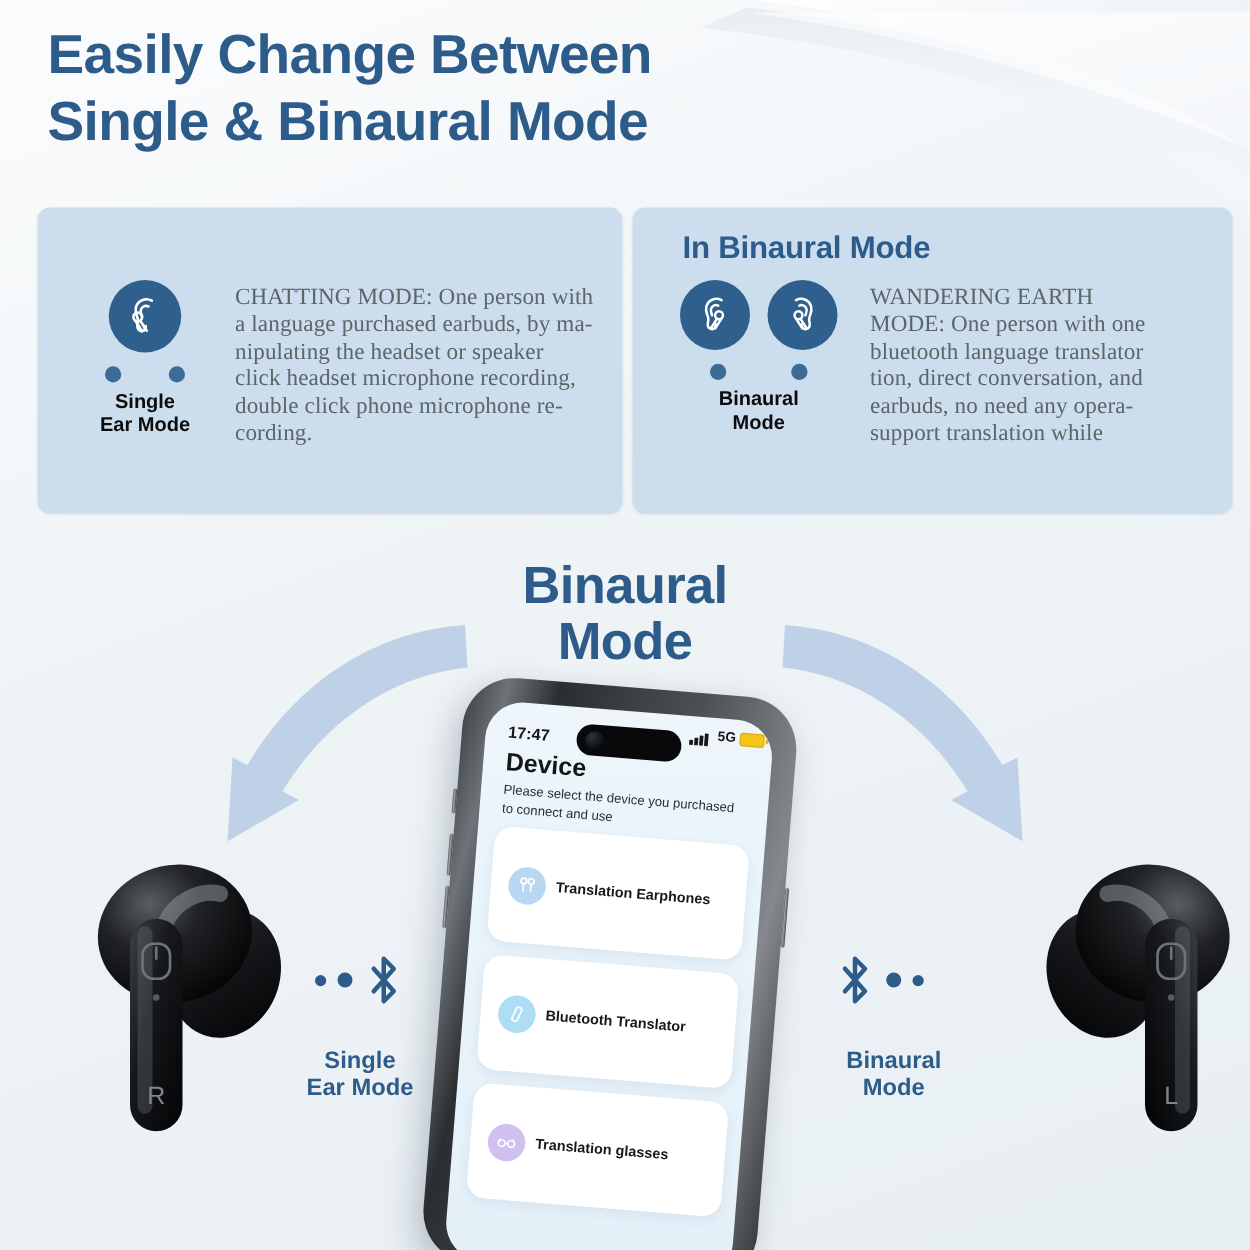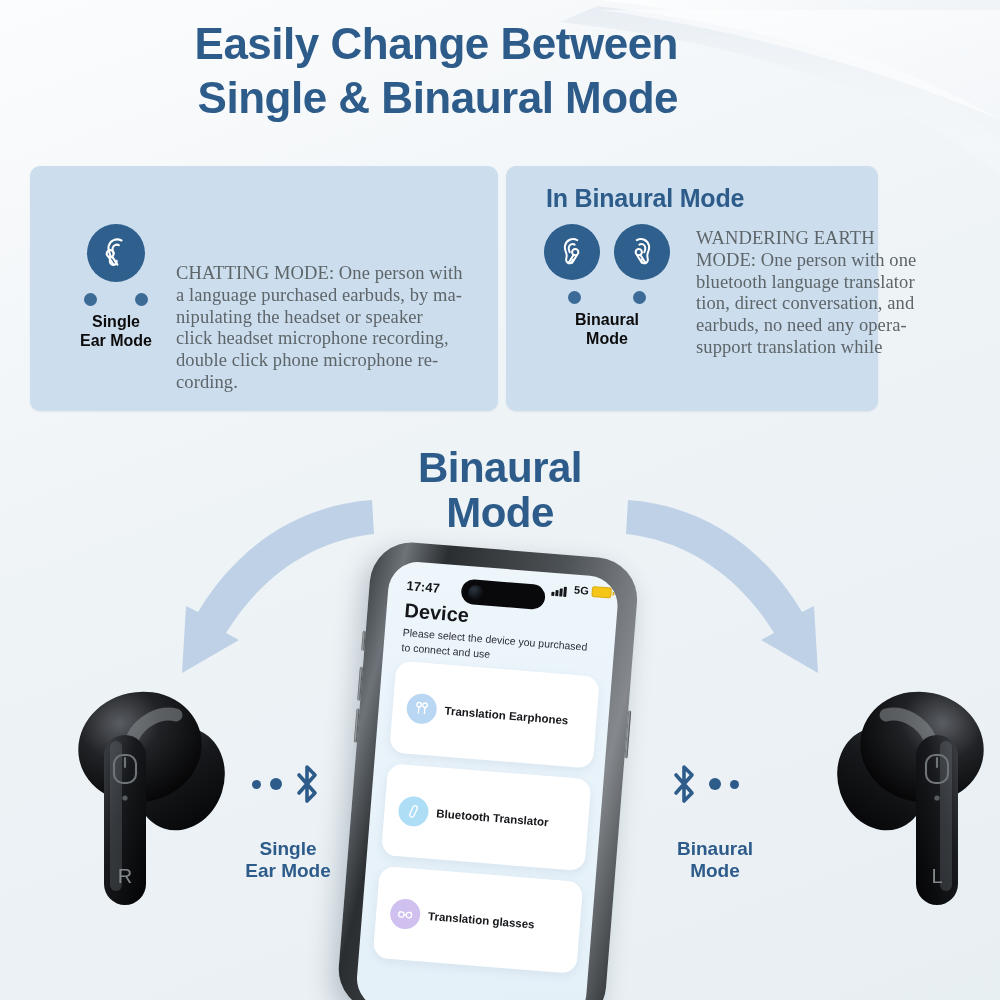--- a/index.html
+++ b/index.html
@@ -10,27 +10,27 @@
   }
   #root{position:relative;width:1000px;height:1000px;overflow:hidden;
         background:linear-gradient(160deg,#fbfcfd 0%,#eef3f6 45%,#e8eff3 100%);}
 
   .bg-svg{position:absolute;inset:0;width:1000px;height:1000px;}
 
   
   .title{position:absolute;left:38px;top:17px;width:640px;
          color:#2e5c8a;font-weight:700;font-size:44px;line-height:1.22;
          letter-spacing:-0.5px;font-family:"Liberation Sans",sans-serif;}
-  .title .ln{display:block;text-align:right;}
+  .title .ln{display:block;}
 
   
   .card{position:absolute;top:166px;height:245px;background:#ccdded;
         border-radius:10px;box-shadow:0 1px 2px rgba(80,110,140,.10);}
   .card.left{left:30px;width:468px;}
-  .card.right{left:506px;width:372px;}
+  .card.right{left:506px;width:480px;}
   .card-title{position:absolute;left:0;top:18px;width:100%;text-align:left;
               color:#2e5c8a;font-size:25px;font-weight:700;letter-spacing:-0.2px;}
   .card.left .card-title{padding-left:40px;box-sizing:border-box;}
   .card.right .card-title{padding-left:40px;box-sizing:border-box;}
 
   .iconcol{position:absolute;top:58px;display:flex;flex-direction:column;align-items:center;}
   .card.left .iconcol{left:22px;width:128px;}
   .card.right .iconcol{left:16px;width:170px;}
 
   .circ-row{display:flex;gap:14px;justify-content:center;}
@@ -39,21 +39,21 @@
   .card.right .circ{width:56px;height:56px;}
   .dots-row{display:flex;justify-content:center;gap:38px;margin-top:11px;}
   .card.right .dots-row{gap:52px;}
   .dot{width:13px;height:13px;border-radius:50%;background:#3b6b96;}
   .mode-lbl{margin-top:7px;text-align:center;color:#0c0c0c;font-size:16px;
             font-weight:700;line-height:1.18;}
 
   .card-body{position:absolute;top:62px;color:#5d6569;
              font-family:"Liberation Serif",serif;font-size:18.5px;line-height:1.18;
              letter-spacing:.1px;}
-  .card.left .card-body{left:146px;width:318px;margin-top:35px;}
+  .card.left .card-body{left:158px;width:318px;}
   .card.right .card-body{left:190px;width:272px;}
   .card-body .bl{display:block;white-space:pre;}
 
   
   .center-head{position:absolute;left:330px;top:446px;width:340px;text-align:center;
                color:#2e5c8a;font-size:42px;font-weight:700;line-height:1.07;
                letter-spacing:-0.5px;}
   .center-head span{display:block;}
 
   

